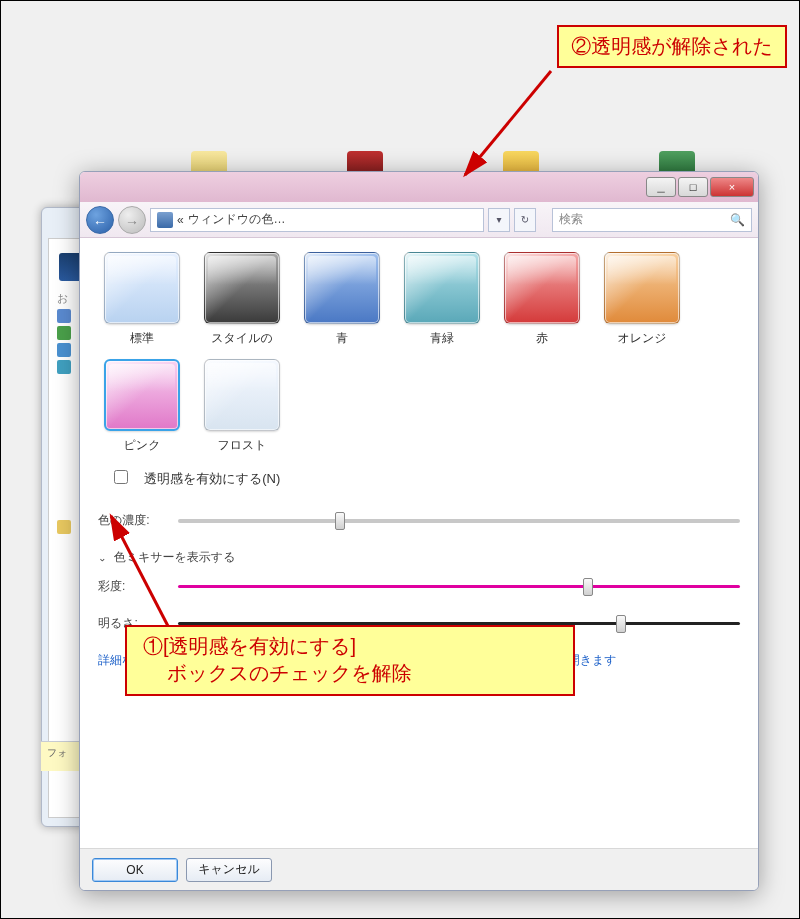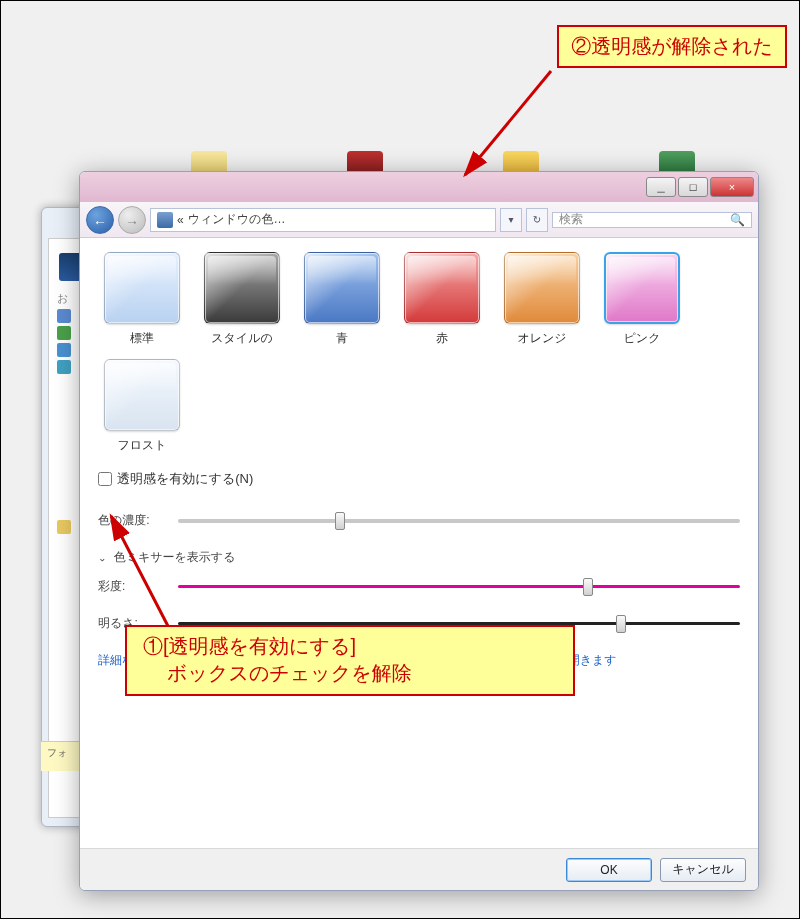--- a/index.html
+++ b/index.html
@@ -112,23 +112,24 @@
     }
     .nav-btn.fwd { background: radial-gradient(circle at 35% 30%, #eee, #bbb); border-color:#aaa; color:#888; }
     .address {
       flex:1; height:24px; border:1px solid #b8c2d8; background:#fff;
       display:flex; align-items:center; padding:0 6px; font-size:12px; color:#444;
       gap:4px;
     }
     .address .crumb-icon { width:16px;height:16px;background:linear-gradient(#7aa0d0,#3a6aa8);border-radius:2px; }
     .refresh-btn, .dd-btn { width:22px; height:24px; border:1px solid #b8c2d8; background:#f4f6fb; display:flex; align-items:center; justify-content:center; font-size:10px; color:#556; cursor:pointer; }
     .search {
-      width:200px; height:16px; border:1px solid #b8c2d8; background:#fff;
+      width:200px; height:24px; border:1px solid #b8c2d8; background:#fff;
       display:flex; align-items:center; padding:0 6px; font-size:12px; color:#888;
       justify-content:space-between;
+      margin-left:12px;
     }
     .search .mag { color:#3a78c8; }
 
     
     .content-main { padding: 14px 18px 4px 18px; position:relative; height:calc(100% - 30px - 36px - 42px); overflow:hidden; }
     .colors { display:flex; gap:12px; flex-wrap:wrap; margin-bottom:8px; }
     .color-item { width:88px; text-align:center; font-size:12px; color:#333; }
     .swatch {
       width:76px; height:72px; margin:0 auto 6px auto;
       border-radius:6px; border:1px solid rgba(0,0,0,.2);
@@ -139,21 +140,21 @@
     .swatch::after{ content:""; position:absolute; inset:3px; border-radius:4px; background:linear-gradient(rgba(255,255,255,.55),rgba(255,255,255,0) 45%); }
     .swatch.standard { --c: linear-gradient(#e6f0ff,#b8d2f0); }
     .swatch.graphite { --c: linear-gradient(#a8a8a8,#3a3a3a); }
     .swatch.blue { --c: linear-gradient(#9fc0ee,#4a78c4); }
     .swatch.teal { --c: linear-gradient(#b0e0e8,#5aa8b8); }
     .swatch.red { --c: linear-gradient(#f4a8a8,#d43a3a); }
     .swatch.orange { --c: linear-gradient(#f8d0a0,#e08a3a); }
     .swatch.pink { --c: linear-gradient(#f8d0f0,#e078c8); border:2px solid #3aa3e8; }
     .swatch.frost { --c: linear-gradient(#f4f8ff,#d8e4f0); }
 
-    .checkbox-row { margin:16px 0 24px 0; display:flex; align-items:center; gap:5px; font-size:13px; color:#333; }
+    .checkbox-row { margin:16px 0 24px 16px; display:flex; gap:16px; font-size:13px; color:#333; }
     .checkbox-row input { width:14px; height:14px; }
 
     .slider-row { margin:12px 0 20px 0; font-size:12px; color:#444; display:flex; align-items:center; gap:10px; }
     .slider-row .lbl { width:70px; }
     .slider-track {
       flex:1; height:4px; background:#c8c8c8; position:relative; border-radius:2px;
     }
     .slider-track.magenta { background: linear-gradient(to right, #e000a0, #e000a0); height:3px; }
     .slider-track.dark { background:#222; height:3px; }
     .slider-thumb {
@@ -163,21 +164,21 @@
     }
     .expander { font-size:12px; color:#444; margin:8px 0; cursor:pointer; }
     .expander::before { content:"⌃"; display:inline-block; transform:rotate(180deg); margin-right:4px; font-size:10px; }
 
     .link-line { font-size:12px; color:#1a5fc8; margin-top:20px; cursor:pointer; }
 
     
     .buttonbar {
       position:absolute; bottom:0; left:0; right:0; height:42px;
       background:#f0f0f0; border-top:1px solid #d8d8d8;
-      display:flex; justify-content:flex-end; align-items:center; gap:8px; padding:0 12px;
+      display:flex; align-items:center; gap:8px; padding:0 12px;
     }
     .btn {
       min-width:86px; height:24px; border:1px solid #8a98b0; border-radius:3px;
       background:linear-gradient(#fdfdfe,#e6ecf4);
       font-size:12px; color:#222; cursor:pointer;
       display:flex;align-items:center;justify-content:center;
     }
     .btn.primary { border:1px solid #3a88d8; box-shadow:0 0 0 1px #9fc8f4 inset; }
 
     
@@ -270,20 +271,21 @@
       <span>検索</span>
       <span class="mag">🔍</span>
     </div>
   </div>
 
   <div class="content-main">
     <div class="colors">
       <div class="color-item"><div class="swatch standard"></div><span>標準</span></div>
       <div class="color-item"><div class="swatch graphite"></div><span>スタイルの</span></div>
       <div class="color-item"><div class="swatch blue"></div><span>青</span></div>
+      <div class="color-item"><div class="swatch teal"></div><span>青緑</span></div>
       <div class="color-item"><div class="swatch red"></div><span>赤</span></div>
       <div class="color-item"><div class="swatch orange"></div><span>オレンジ</span></div>
       <div class="color-item"><div class="swatch pink"></div><span>ピンク</span></div>
       <div class="color-item"><div class="swatch frost"></div><span>フロスト</span></div>
     </div>
 
     <label class="checkbox-row">
       <input type="checkbox" style="">
       <span>透明感を有効にする(N)</span>
     </label>

